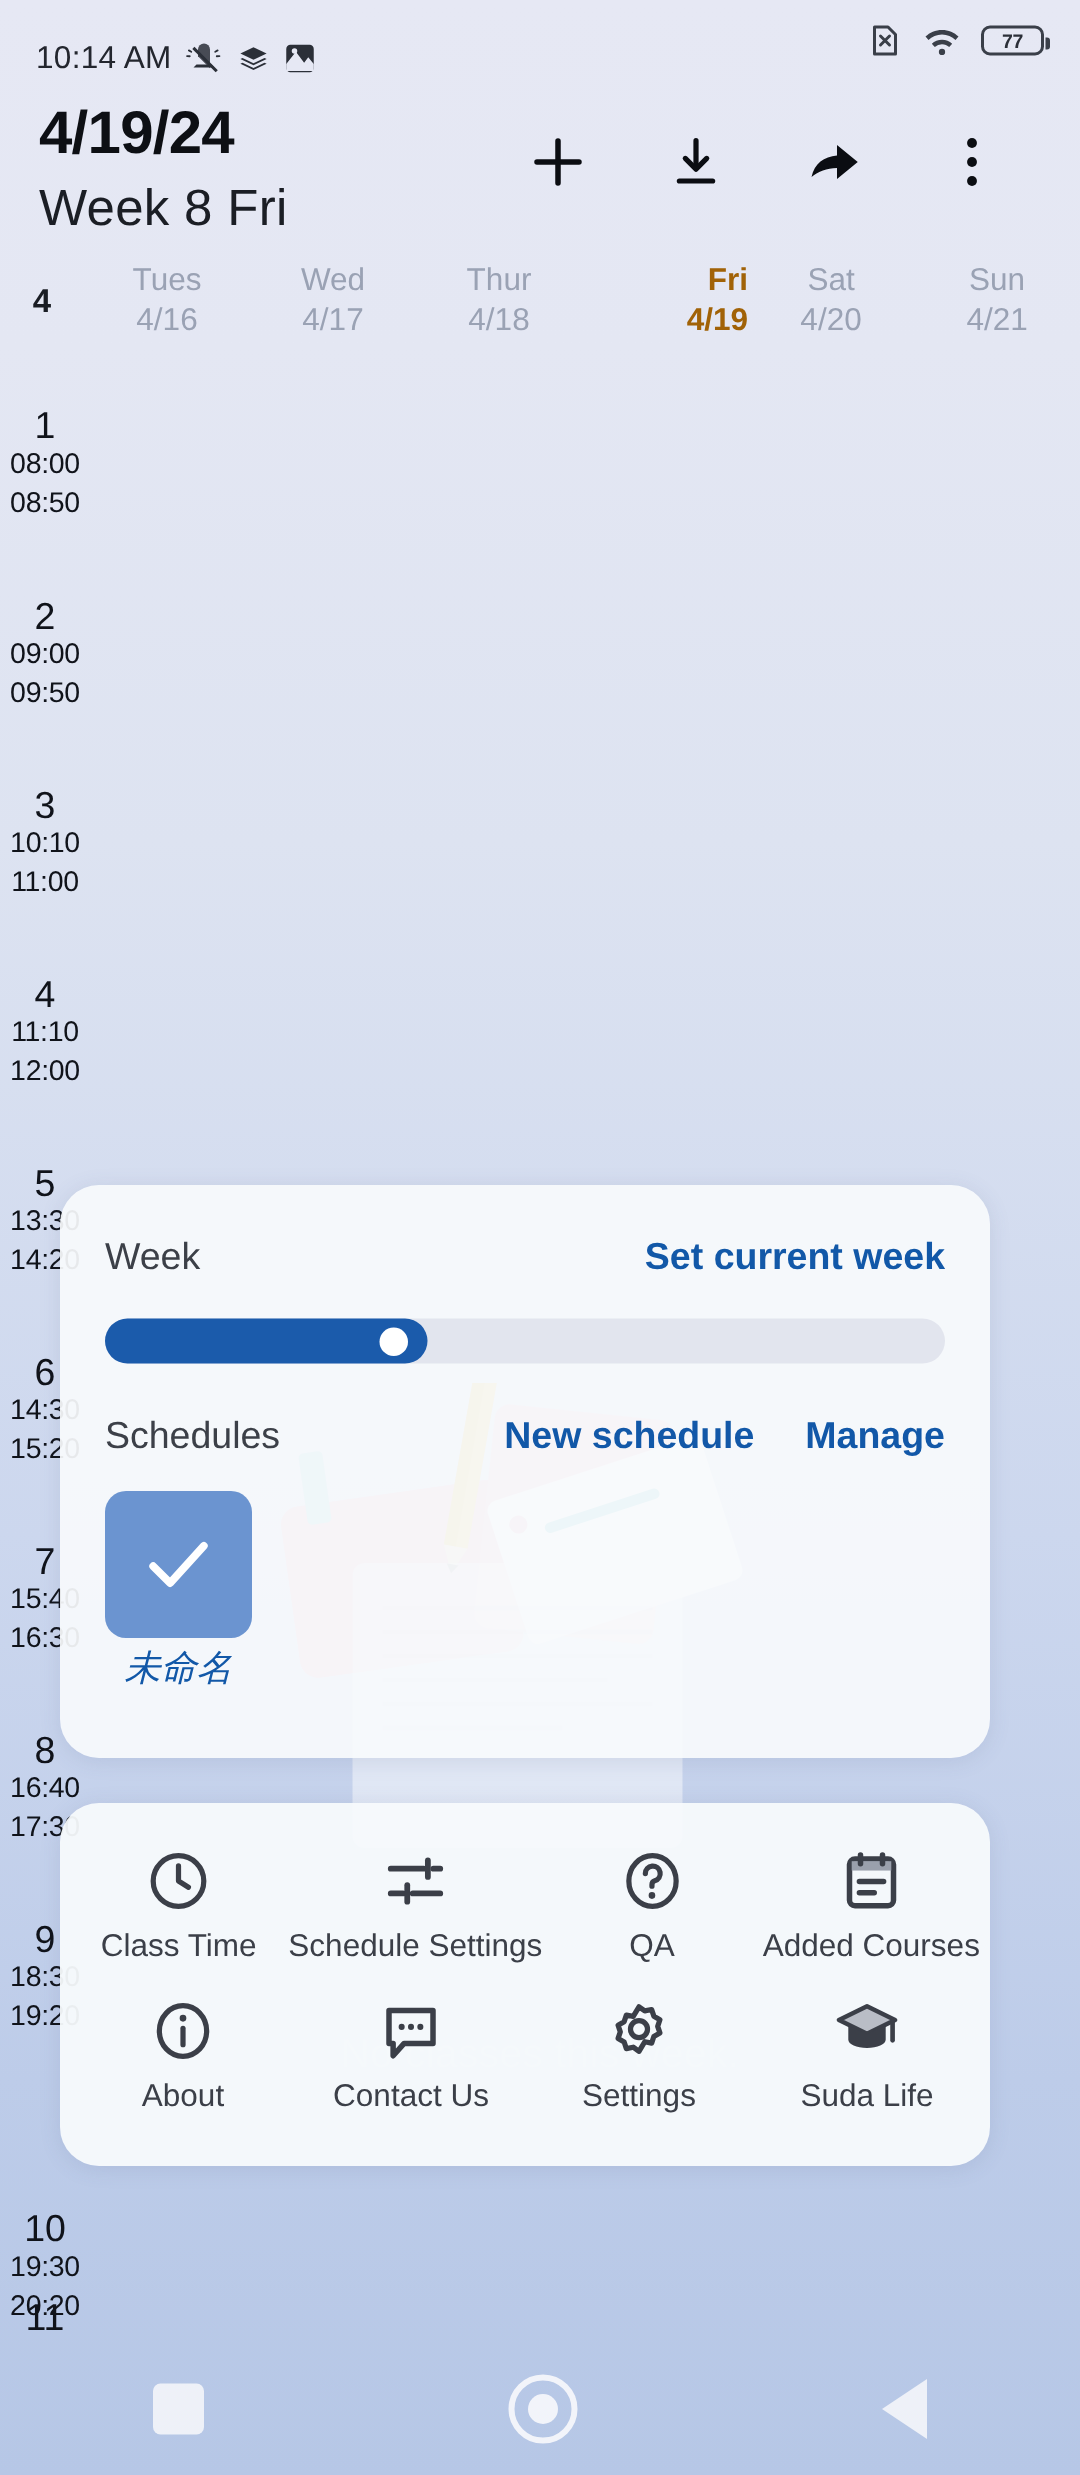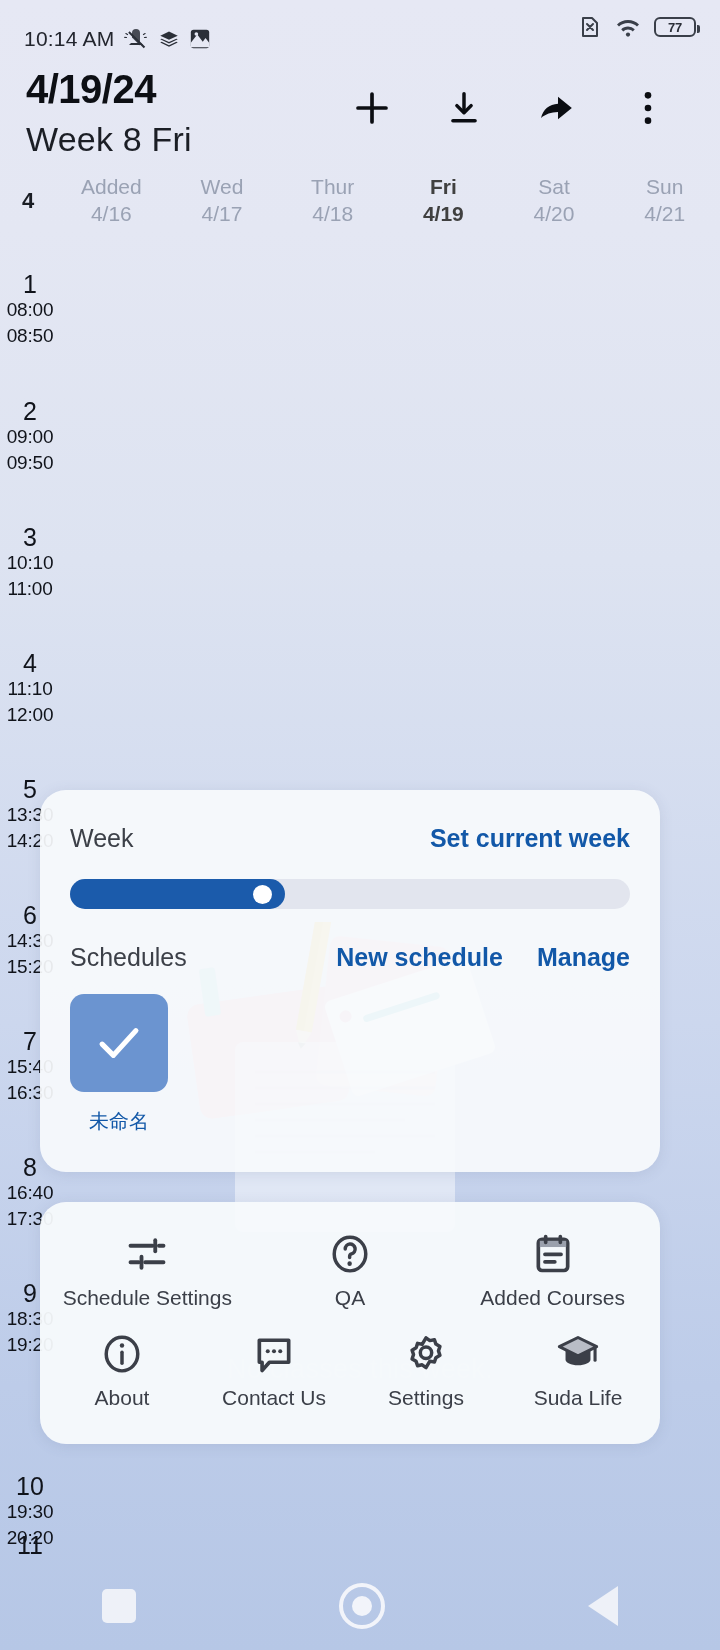--- a/index.html
+++ b/index.html
@@ -41,21 +41,21 @@
   #week-line { font-size: 34px; color:#1b1e25; margin-top: 10px; letter-spacing:.2px;}
   #header-actions { margin-left:auto; display:flex; align-items:center; gap:0; padding-top:12px;}
   .hbtn { width:92px; height:56px; display:flex; align-items:center; justify-content:center; }
 
   
   #weekday-row { display:flex; padding: 8px 0 10px 0; align-items:center; }
   #month-cell { width: 56px; text-align:center; font-size:22px; font-weight:bold; color:#1a1d24; }
   .daycell { flex:1; text-align:center; color:#9aa2b4; }
   .daycell .dname { font-size:21px; line-height:1.3; }
   .daycell .ddate { font-size:21px; line-height:1.35; }
-  .daycell.today { color:#404040; }
+  .daycell.today { color:#a16207;text-align:right; }
   .daycell.today .dname, .daycell.today .ddate { font-weight:bold; }
 
   
   #grid-area { position:absolute; top:262px; left:0; width:720px; bottom:0; }
   .period {
     position:absolute; left:0; width:60px; text-align:center; color:#10131a;
   }
   .period .pnum { font-size:25px; line-height:1.0; }
   .period .pt { font-size:19px; line-height:1.38; letter-spacing:-.2px; }
 
@@ -82,21 +82,21 @@
   .track { position:absolute; left:0; right:0; top:0; height:30px; background:#e2e5ee; border-radius:15px; }
   .fill { position:absolute; left:0; top:0; height:30px; width:215px; background:#1b5bab; border-radius:15px; }
   .thumb { position:absolute; left:183px; top:6px; width:19px; height:19px; background:#ffffff; border-radius:50%; }
   #schedules-row { margin-top: 34px; }
   #schedule-list { margin-top: 22px; display:flex; gap:22px; }
   .sched-item { width:98px; text-align:center; }
   .sched-tile {
     width:98px; height:98px; border-radius:14px; background:#6b94d0;
     display:flex; align-items:center; justify-content:center;
   }
-  .sched-name { margin-top:16px; font-size:20px; color:#1258a8; }
+  .sched-name { margin-top:4px; font-size:24px; color:#1258a8;font-style:italic; }
 
   
   #menu-card {
     position:absolute; left:40px; top:1202px; width:620px; height:242px;
     background: rgba(247,250,252,0.95);
     border-radius: 26px;
     box-shadow: 0 2px 14px rgba(80,95,130,.13);
     padding: 22px 6px 0 6px;
   }
   .menu-row { display:flex; }
@@ -190,21 +190,21 @@
           <circle cx="5" cy="15" r="2.6"></circle>
           <circle cx="5" cy="25" r="2.6"></circle>
       </svg>
     </div>
   </div>
 </div>
 
 <div id="weekday-row">
   <div id="month-cell">4</div>
   <div class="daycell">
-    <div class="dname">Added</div>
+    <div class="dname">Tues</div>
     <div class="ddate">4/16</div>
   </div>
   <div class="daycell">
     <div class="dname">Wed</div>
     <div class="ddate">4/17</div>
   </div>
   <div class="daycell">
     <div class="dname">Thur</div>
     <div class="ddate">4/18</div>
   </div>
@@ -340,20 +340,27 @@
       </div>
       <div class="sched-name">未命名</div>
     </div>
   </div>
 </div>
 
 <div id="menu-card">
 
   <div class="menu-row">
     <div class="menu-item">
+      <svg width="44" height="44" viewBox="0 0 24 24" fill="none" stroke="#3b3f48" stroke-width="1.9" stroke-linecap="round" stroke-linejoin="round">
+        <circle cx="12" cy="12" r="9.2"></circle>
+          <path d="M12 6.5V12l3.6 2.3"></path>
+      </svg>
+      <span class="menu-label">Class Time</span>
+    </div>
+    <div class="menu-item">
       <svg width="44" height="44" viewBox="0 0 24 24" fill="none" stroke="#3b3f48" stroke-width="2.1" stroke-linecap="round">
         <path d="M3 7.5h12M18.5 7.5H21"></path>
           <path d="M3 16.5h4.5M11 16.5H21"></path>
         <path d="M16.5 4.5v6"></path>
           <path d="M9 13.5v6"></path>
       </svg>
       <span class="menu-label">Schedule Settings</span>
     </div>
     <div class="menu-item">
       <svg width="44" height="44" viewBox="0 0 24 24" fill="none" stroke="#3b3f48" stroke-width="1.9" stroke-linecap="round" stroke-linejoin="round">

